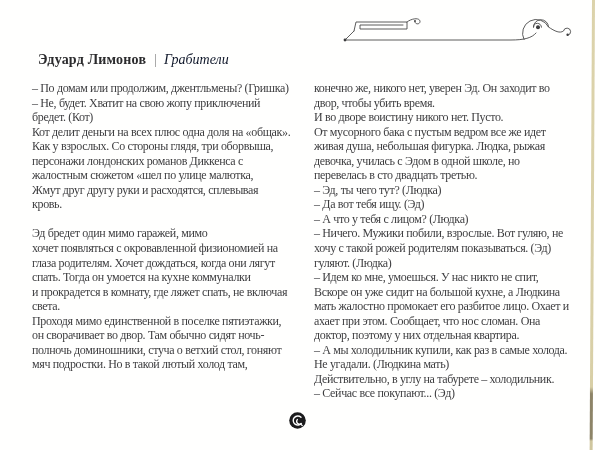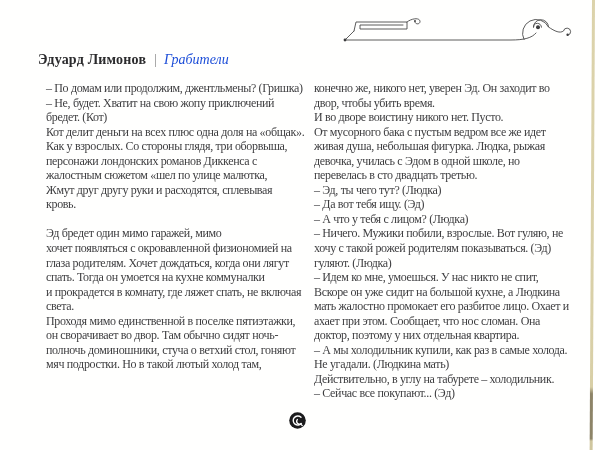--- a/index.html
+++ b/index.html
@@ -30,21 +30,21 @@
     color: #2b2b2d;
     letter-spacing: 0.2px;
   }
   .header-separator {
     color: #8a8a8a;
     margin: 0 7px 0 8px;
     font-weight: 300;
   }
   .book-title {
     font-style: italic;
-    color: #1d4ed8;
+    color: #0f172a;
   }
   .header-flourish {
     position: absolute;
     top: 10px;
     left: 343px;
   }
   .page-edge-strip {
     position: absolute;
     top: 0;
     left: 592px;
@@ -58,21 +58,21 @@
     transform-origin: top center;
   }
   .text-column {
     position: absolute;
     top: 81px;
     font-size: 12px;
     line-height: 14.55px;
     letter-spacing: -0.35px;
     color: #3e3e40;
   }
-  .col-left  { left: 46px;  width: 262px; }
+  .col-left  { left: 32px;  width: 262px; }
   .col-right { left: 314px; width: 270px; }
   .text-line {
     height: 14.55px;
     white-space: nowrap;
   }
   .page-badge {
     position: absolute;
     left: 289px;
     top: 412px;
     width: 17px;

